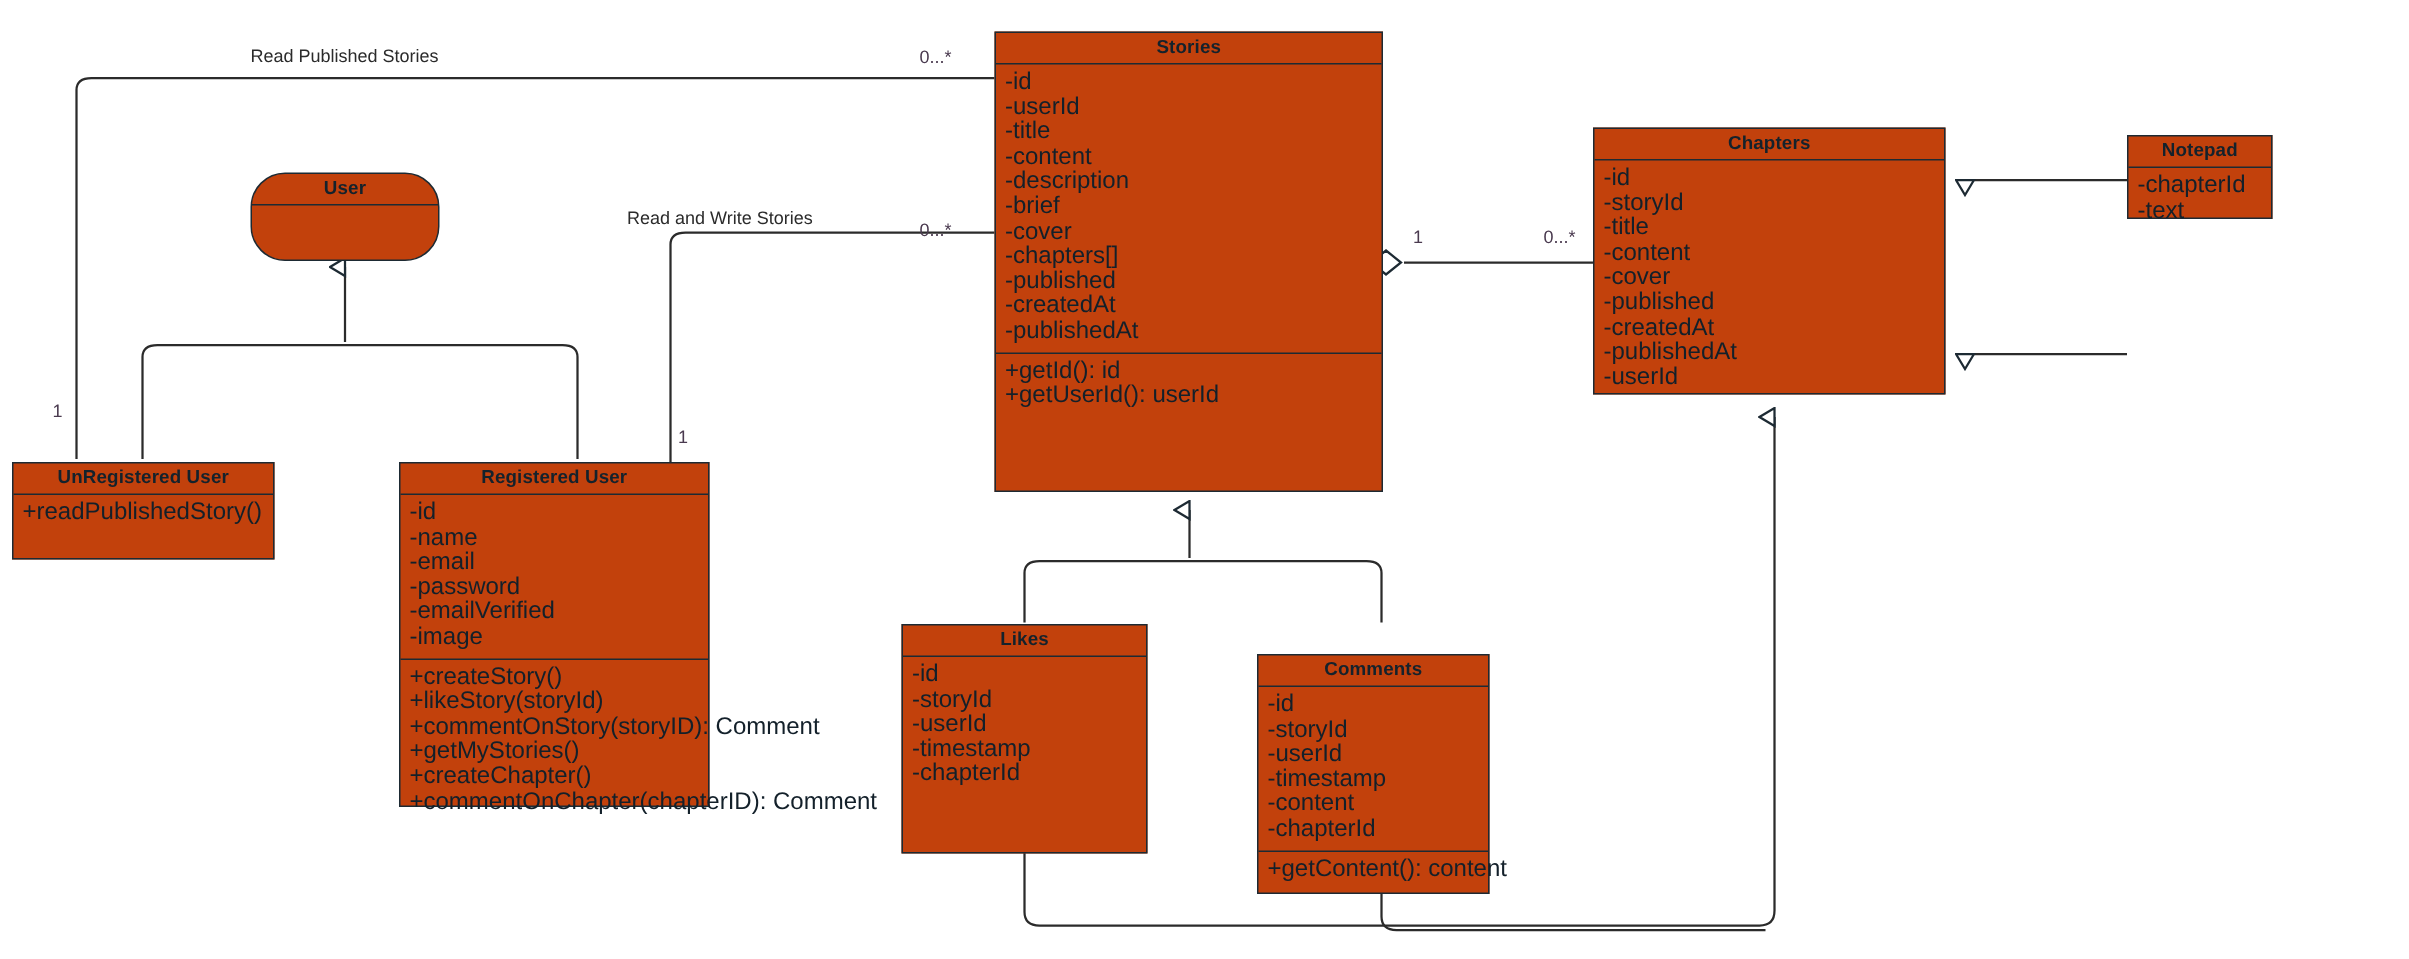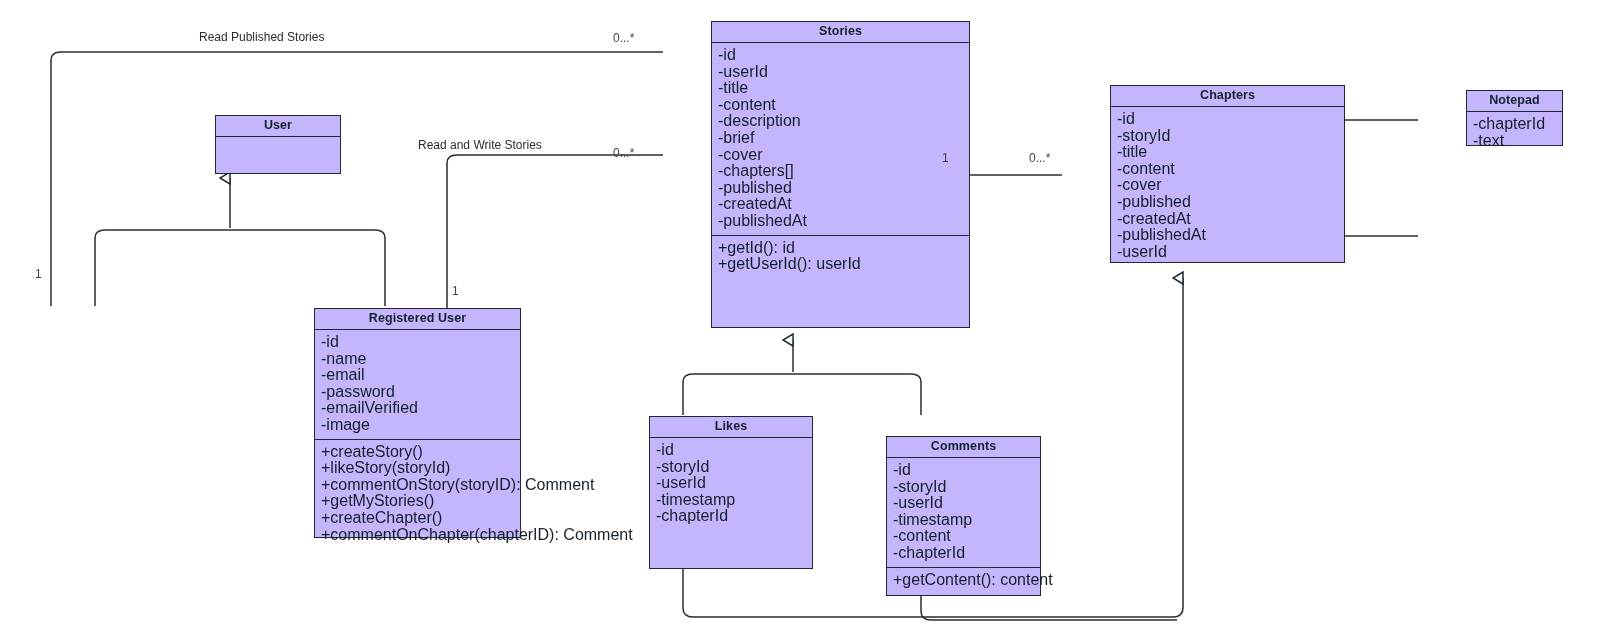--- a/index.html
+++ b/index.html
@@ -20,24 +20,23 @@
   #edges {
     position: absolute;
     left: 0;
     top: 0;
     width: 1606px;
     height: 639px;
   }
   .uml-class {
     position: absolute;
     box-sizing: border-box;
-    background: #c4b5fd;
+    background: #c2410c;
     border: 1.6px solid #1d2a33;
     z-index: 5;
-    margin-left: 48px;
   }
   .uml-title {
     text-align: center;
     font-weight: bold;
     font-size: 12.5px;
     color: #14222c;
     padding: 3px 4px 4px 4px;
     border-bottom: 1.6px solid #1d2a33;
     line-height: 13px;
     letter-spacing: 0.1px;
@@ -149,25 +148,31 @@
 
   <div class="uml-class" style="left:1418px; top:90px; width:97px; height:56px;">
     <div class="uml-title">Notepad</div>
     <div class="uml-compartment">
       <div class="mem">-chapterId</div>
       <div class="mem">-text</div>
     </div>
   </div>
 
 
-  <div class="uml-class" style="left:167px; top:115px; width:126px; height:59px;">
+  <div class="uml-class" style="left:167px; top:115px; width:126px; height:59px;border-radius:23px;">
     <div class="uml-title">User</div>
     <div class="uml-compartment empty"></div>
   </div>
 
+  <div class="uml-class" style="left:8px; top:308px; width:175px; height:65px;">
+    <div class="uml-title">UnRegistered User</div>
+    <div class="uml-compartment">
+      <div class="mem">+readPublishedStory()</div>
+    </div>
+  </div>
 
   <div class="uml-class" style="left:266px; top:308px; width:207px; height:230px;">
     <div class="uml-title">Registered User</div>
     <div class="uml-compartment">
       <div class="mem">-id</div>
       <div class="mem">-name</div>
       <div class="mem">-email</div>
       <div class="mem">-password</div>
       <div class="mem">-emailVerified</div>
       <div class="mem">-image</div>
@@ -201,21 +206,21 @@
       <div class="mem">-userId</div>
       <div class="mem">-timestamp</div>
       <div class="mem">-content</div>
       <div class="mem">-chapterId</div>
     </div>
     <div class="uml-compartment divided">
       <div class="mem">+getContent(): content</div>
     </div>
   </div>
 
-  <div class="edge-label" style="left:167px; top:30px;margin-left:32px;">Read Published Stories</div>
+  <div class="edge-label" style="left:167px; top:30px;">Read Published Stories</div>
 
   <div class="edge-label" style="left:418px; top:138px;">Read and Write Stories</div>
 
   <div class="mult-label" style="left:613px; top:31px;">0...*</div>
 
   <div class="mult-label" style="left:613px; top:146px;">0...*</div>
 
   <div class="mult-label" style="left:35px; top:267px;">1</div>
 
   <div class="mult-label" style="left:452px; top:284px;">1</div>

